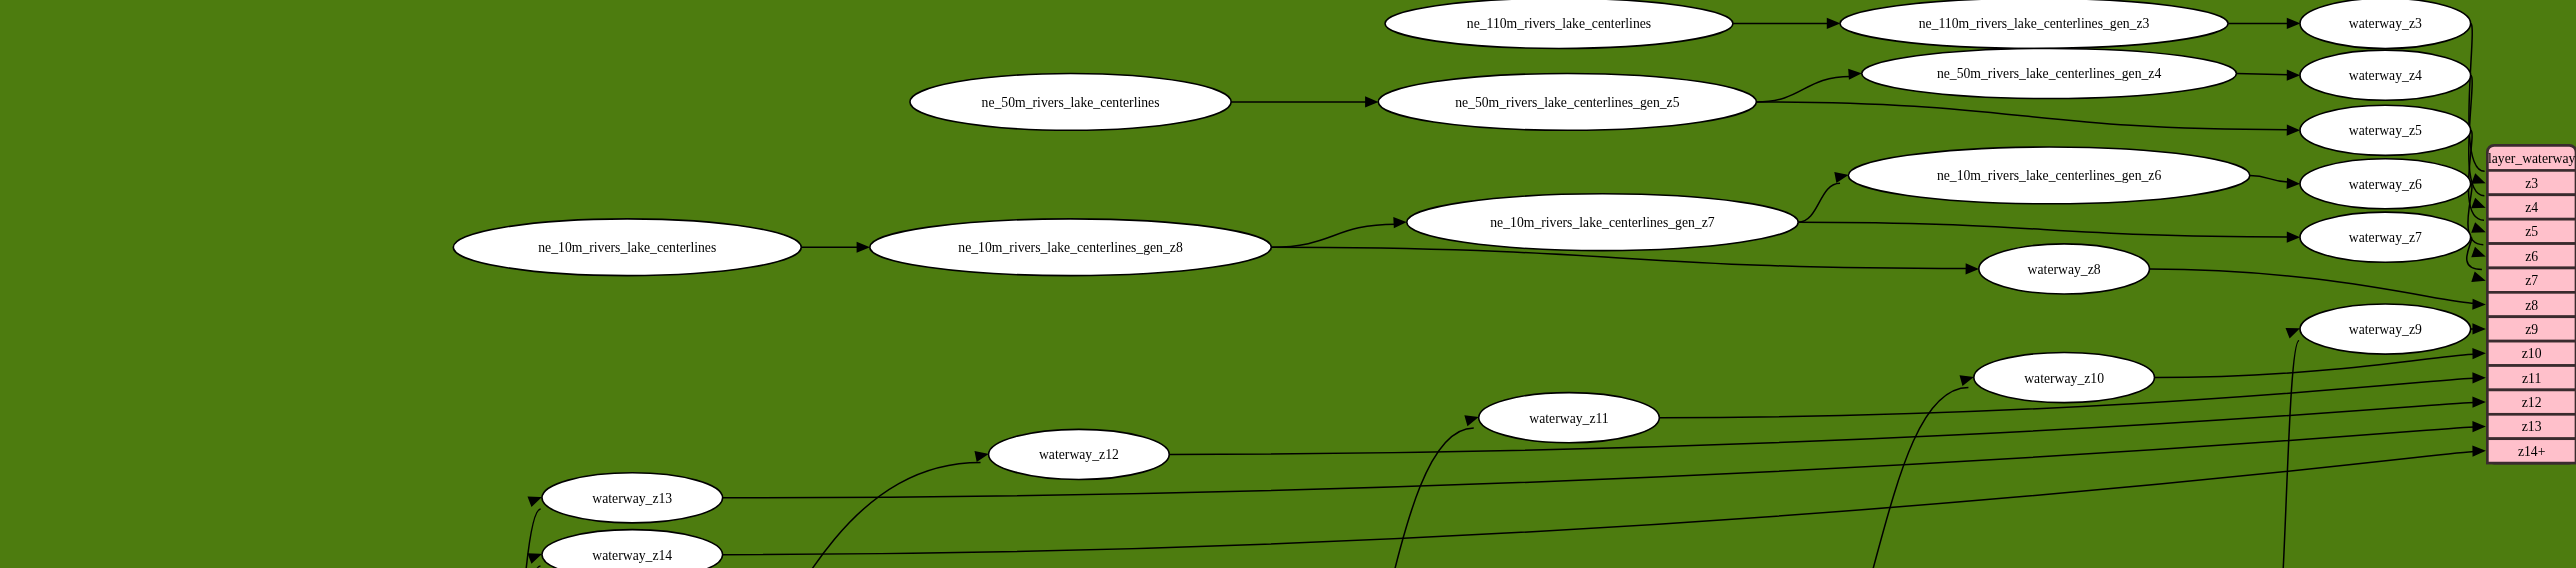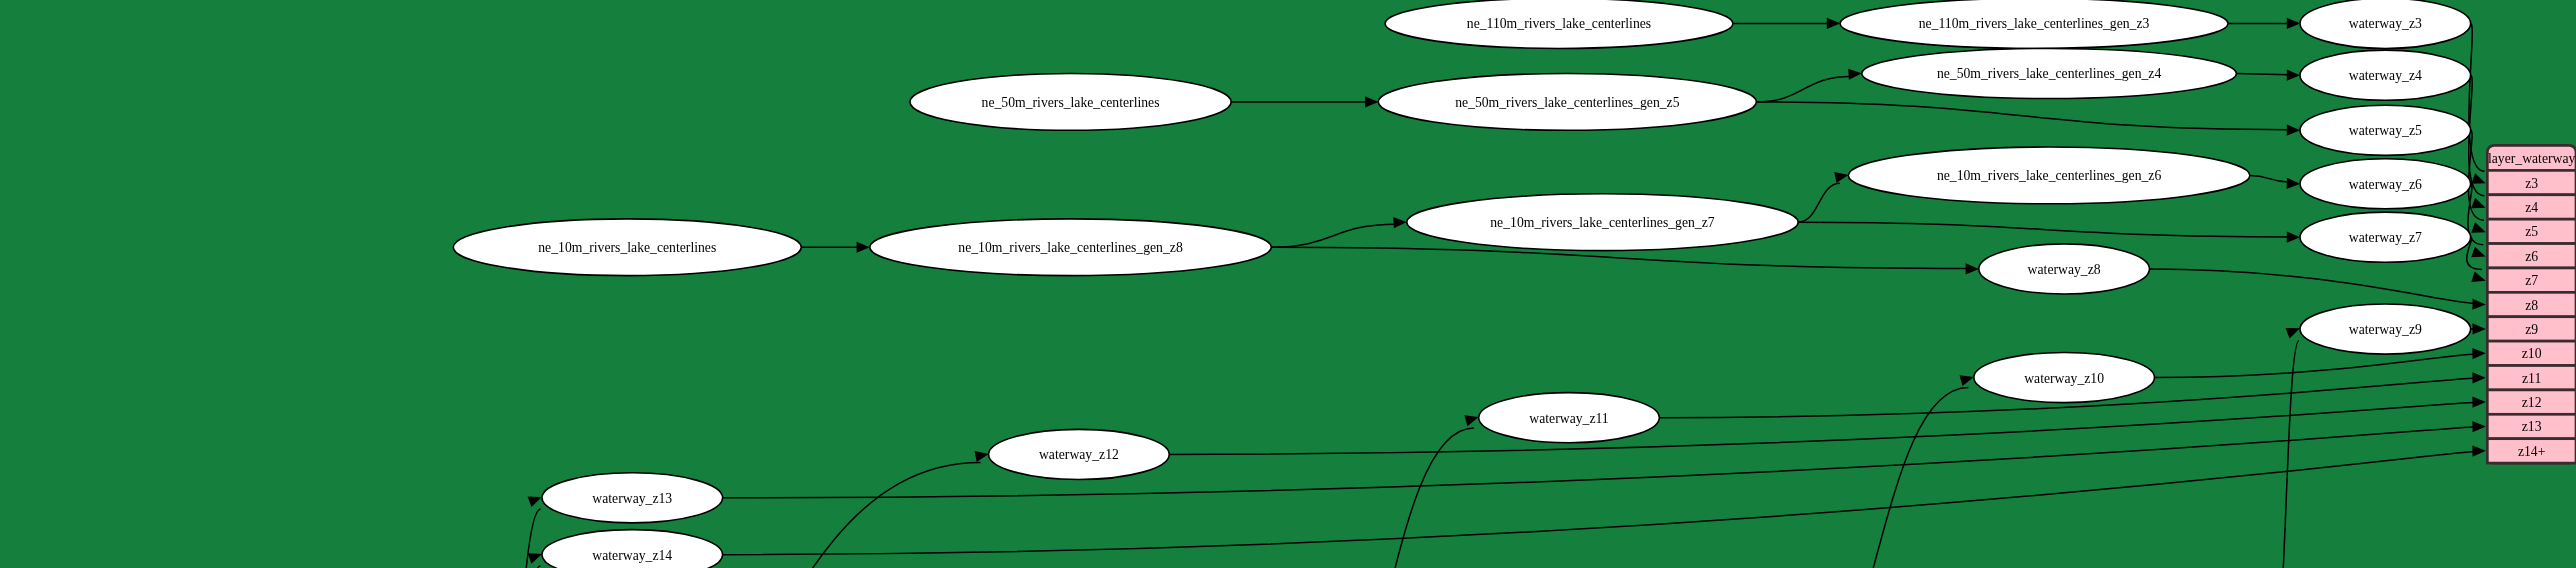--- a/index.html
+++ b/index.html
@@ -4,21 +4,21 @@
 <style>
   html, body {
     margin: 0;
     padding: 0;
     background: #ffffff;
   }
   #graph-root {
     position: relative;
     width: 2576px;
     height: 568px;
-    background: #15803d;
+    background: #4d7c0f;
     font-family: "Liberation Serif", "DejaVu Serif", serif;
     overflow: hidden;
   }
   svg#graph-canvas {
     position: absolute;
     left: 0;
     top: 0;
     width: 2576px;
     height: 568px;
     display: block;

